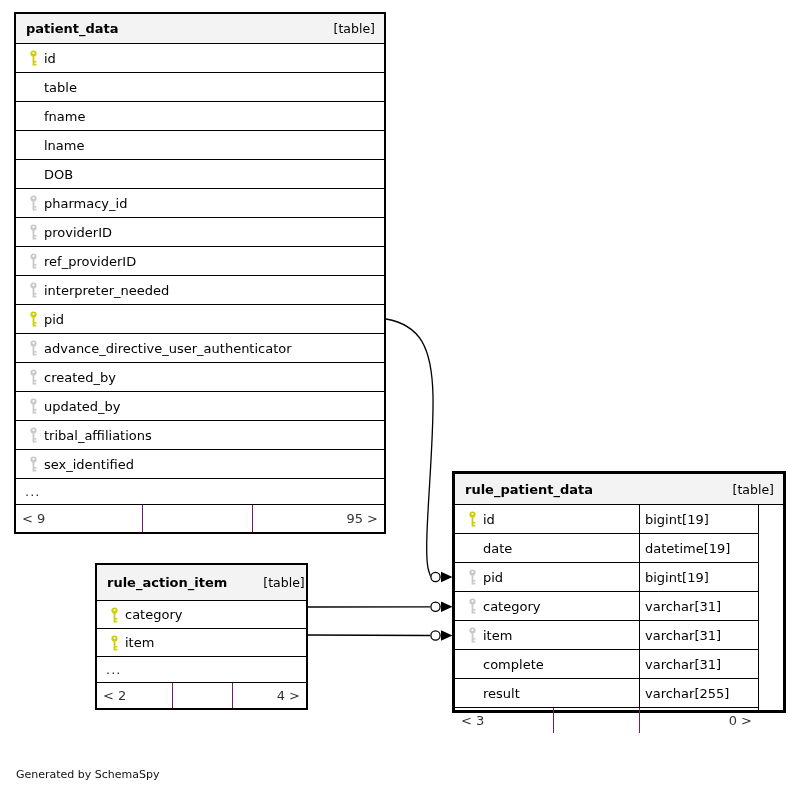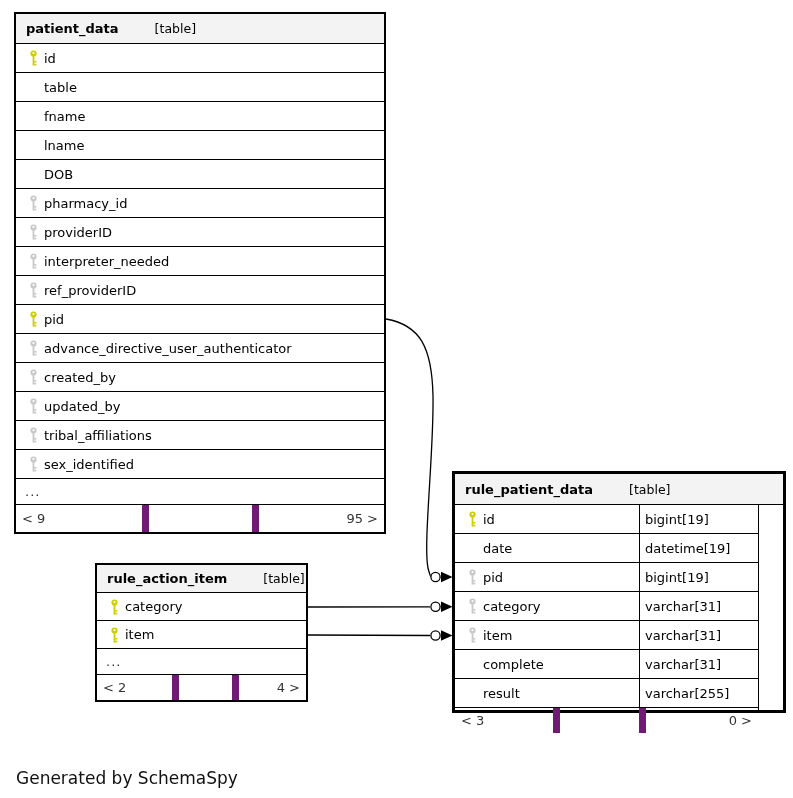--- a/index.html
+++ b/index.html
@@ -7,24 +7,24 @@
   body { font-family:"DejaVu Sans","Liberation Sans",sans-serif; color:#000; }
   .canvas { position:relative; width:793px; height:798px; background:#fff; overflow:hidden; }
 
   
   .connectors { position:absolute; left:0; top:0; width:793px; height:798px; pointer-events:none; }
 
   
   .tbl { position:absolute; background:#fff; border:2px solid #000; }
   .tbl.thick { border-width:3px; }
 
-  .tbl-header { display:flex; justify-content:flex-start; align-items:center;
+  .tbl-header { display:flex; justify-content:space-between; align-items:center;
                 background:#f3f3f3; border-bottom:1px solid #000; padding:0 9px 0 10px; }
   .tbl-header.h-pd  { height:30px; }
-  .tbl-header.h-rai { height:28px; }
+  .tbl-header.h-rai { height:36px; }
   .tbl-header.h-rpd { height:31px; }
   .tbl-title { font-weight:bold; font-size:13px; white-space:nowrap; }
   .tbl-badge { font-size:12.5px; font-weight:normal; white-space:nowrap;margin-left:36px; }
 
   .rows-wrap { }
   .row { display:flex; align-items:center; border-bottom:1px solid #000; height:29px; padding-left:6px; }
   .tbl.compact .row { height:28px; }
   .keycell { width:22px; flex:none; display:flex; justify-content:center; align-items:center; }
   .colname { font-size:13px; flex:1; white-space:nowrap; overflow:hidden; }
   .coltype { font-size:13px; flex:none; width:119px; align-self:stretch;
@@ -32,33 +32,33 @@
              white-space:nowrap;text-align:right; }
 
   .ellipsis-row { height:26px; border-bottom:1px solid #000; display:flex; align-items:center;
                   padding-left:9px; font-size:13px; color:#333; letter-spacing:1px; }
 
   .tfooter { display:flex; font-size:13px; color:#333; align-items:stretch; }
   .tfooter.f-pd  { height:27px; }
   .tfooter.f-rai { height:25px; }
   .tfooter.f-rpd { height:25px; }
   .fcell { display:flex; align-items:center; padding:0 6px; }
-  .fcell + .fcell { border-left:7px solid #701a75; }
+  .fcell + .fcell { border-left:1px solid #701a75; }
   .fcell.fc-right { justify-content:flex-end; flex:1; }
   
   .f-pd  .fc-1 { width:126px; } .f-pd  .fc-2 { width:110px; padding:0; }
   .f-rai .fc-1 { width:75px; }  .f-rai .fc-2 { width:60px;  padding:0; }
   .f-rpd .fc-1 { width:98px; }  .f-rpd .fc-2 { width:86px;  padding:0; }
 
   
   .tbl.thick .rows-wrap, .tbl.thick .tfooter { margin-right:25px; }
   .spacer-col { position:absolute; top:31px; right:0; bottom:0; width:25px;
                 border-left:1px solid #000; background:#fff; }
 
-  .generated-note { position:absolute; left:16px; top:768px; font-size:17px; color:#111; }
+  .generated-note { position:absolute; left:16px; top:768px; font-size:11px; color:#111; }
 </style>
 </head>
 <body>
 
 <div class="canvas">
 
   <svg class="connectors" viewBox="0 0 793 798" xmlns="http://www.w3.org/2000/svg">
 
     <path d="M386,319 C420,325 432,347 433,396 C434,452 423,544 428,568 C429,573 431,576 430,576.5" fill="none" stroke="#000" stroke-width="1.3"></path>
     <circle cx="435.5" cy="577" r="4.6" fill="#fff" stroke="#000" stroke-width="1.3"></circle>
@@ -134,33 +134,33 @@
         <div class="row">
           <span class="keycell">
             <svg width="9" height="16" viewBox="0 0 9 16" xmlns="http://www.w3.org/2000/svg">
               <circle cx="4.5" cy="3.6" r="3.1" fill="#c8c8c8"></circle>
               <circle cx="4.5" cy="3.1" r="1.1" fill="#ffffff"></circle>
               <rect x="3.6" y="6.4" width="1.8" height="9.2" fill="#c8c8c8"></rect>
               <rect x="5.2" y="11" width="2.2" height="1.6" fill="#c8c8c8"></rect>
               <rect x="5.2" y="13.8" width="2.2" height="1.6" fill="#c8c8c8"></rect>
             </svg>
           </span>
+          <span class="colname">ref_providerID</span>
+        </div>
+        <div class="row">
+          <span class="keycell">
+            <svg width="9" height="16" viewBox="0 0 9 16" xmlns="http://www.w3.org/2000/svg">
+              <circle cx="4.5" cy="3.6" r="3.1" fill="#c8c8c8"></circle>
+              <circle cx="4.5" cy="3.1" r="1.1" fill="#ffffff"></circle>
+              <rect x="3.6" y="6.4" width="1.8" height="9.2" fill="#c8c8c8"></rect>
+              <rect x="5.2" y="11" width="2.2" height="1.6" fill="#c8c8c8"></rect>
+              <rect x="5.2" y="13.8" width="2.2" height="1.6" fill="#c8c8c8"></rect>
+            </svg>
+          </span>
           <span class="colname">interpreter_needed</span>
-        </div>
-        <div class="row">
-          <span class="keycell">
-            <svg width="9" height="16" viewBox="0 0 9 16" xmlns="http://www.w3.org/2000/svg">
-              <circle cx="4.5" cy="3.6" r="3.1" fill="#c8c8c8"></circle>
-              <circle cx="4.5" cy="3.1" r="1.1" fill="#ffffff"></circle>
-              <rect x="3.6" y="6.4" width="1.8" height="9.2" fill="#c8c8c8"></rect>
-              <rect x="5.2" y="11" width="2.2" height="1.6" fill="#c8c8c8"></rect>
-              <rect x="5.2" y="13.8" width="2.2" height="1.6" fill="#c8c8c8"></rect>
-            </svg>
-          </span>
-          <span class="colname">ref_providerID</span>
         </div>
         <div class="row">
           <span class="keycell">
             <svg width="9" height="16" viewBox="0 0 9 16" xmlns="http://www.w3.org/2000/svg">
               <circle cx="4.5" cy="3.6" r="3.1" fill="#cdcd00"></circle>
               <circle cx="4.5" cy="3.1" r="1.1" fill="#ffffff"></circle>
               <rect x="3.6" y="6.4" width="1.8" height="9.2" fill="#cdcd00"></rect>
               <rect x="5.2" y="11" width="2.2" height="1.6" fill="#cdcd00"></rect>
               <rect x="5.2" y="13.8" width="2.2" height="1.6" fill="#cdcd00"></rect>
             </svg>

